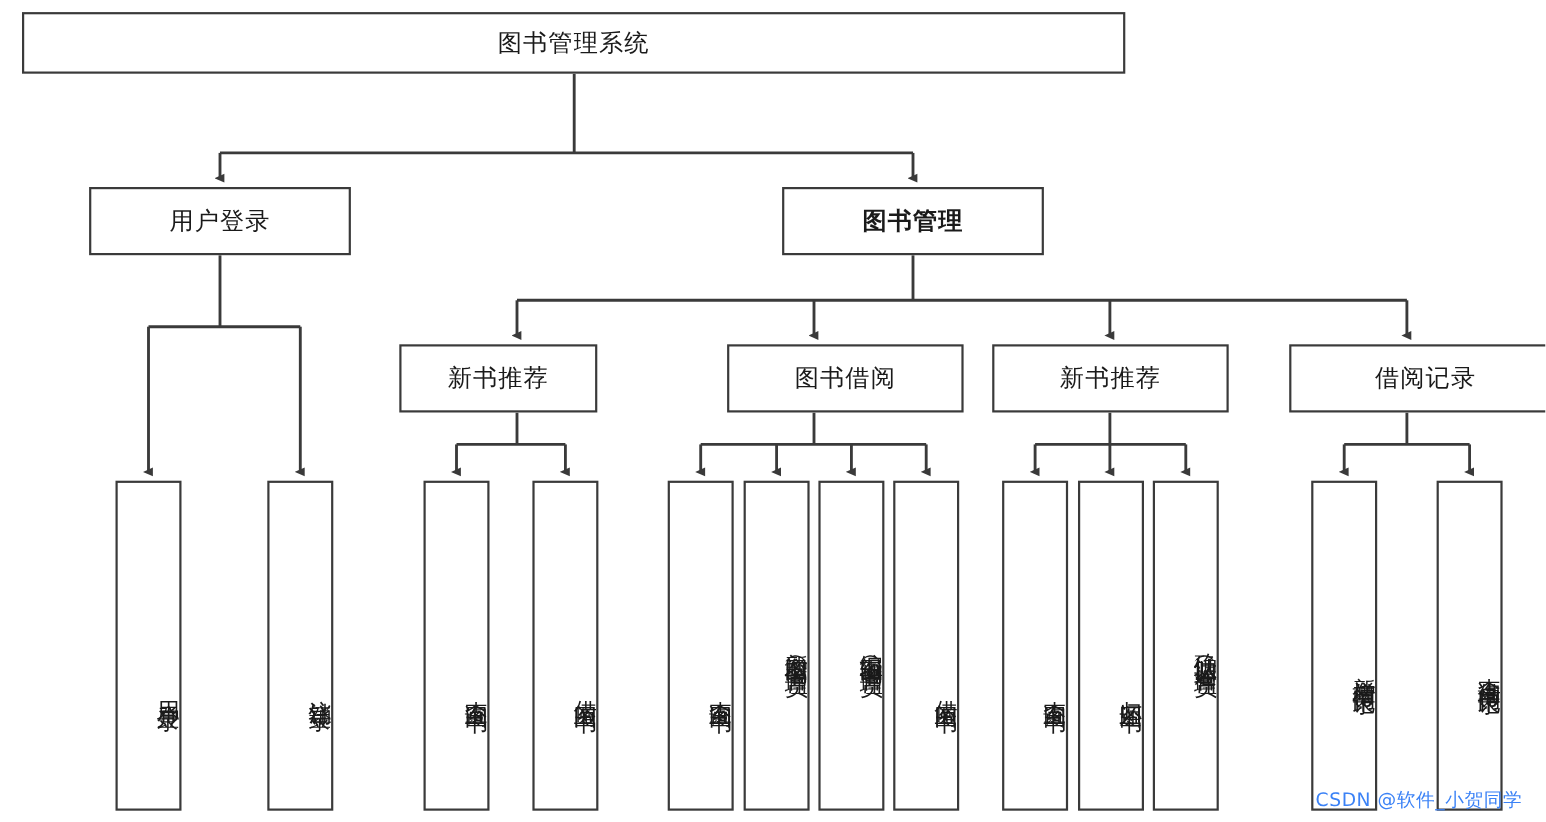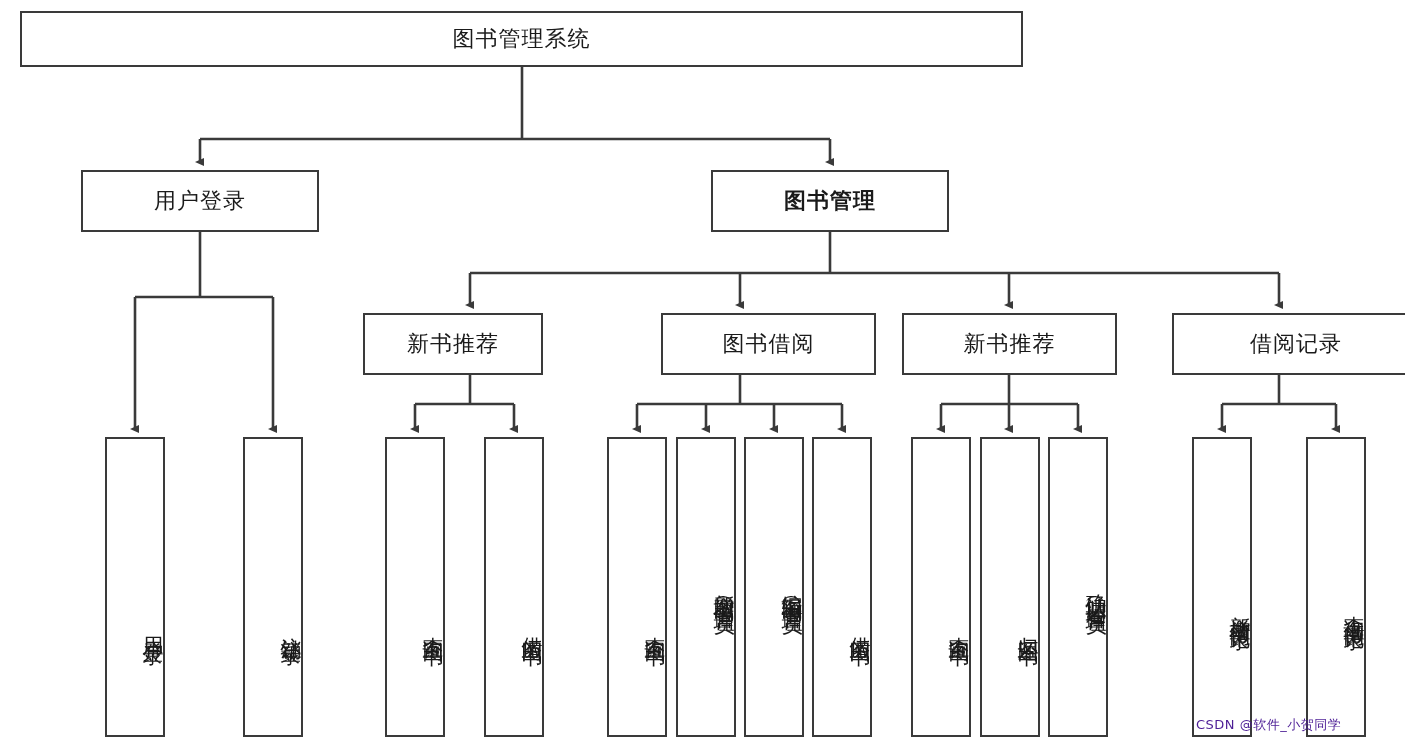--- a/index.html
+++ b/index.html
@@ -48,22 +48,22 @@
     padding-top: 8px;
   }
   .node.vert .vtext {
     writing-mode: vertical-rl;
     text-orientation: upright;
     line-height: 1.0;
     white-space: nowrap;
   }
   .watermark {
     position: absolute;
-    font-size: 13px;
-    color: #4c1d95;
+    font-size: 17px;
+    color: #3b82f6;
     white-space: nowrap;
     letter-spacing: 0.5px;
   }
 </style>
 </head>
 <body>
 
 <div id="canvas">
 
   <svg id="svg-layer" viewBox="0 0 1405 747" xmlns="http://www.w3.org/2000/svg">

